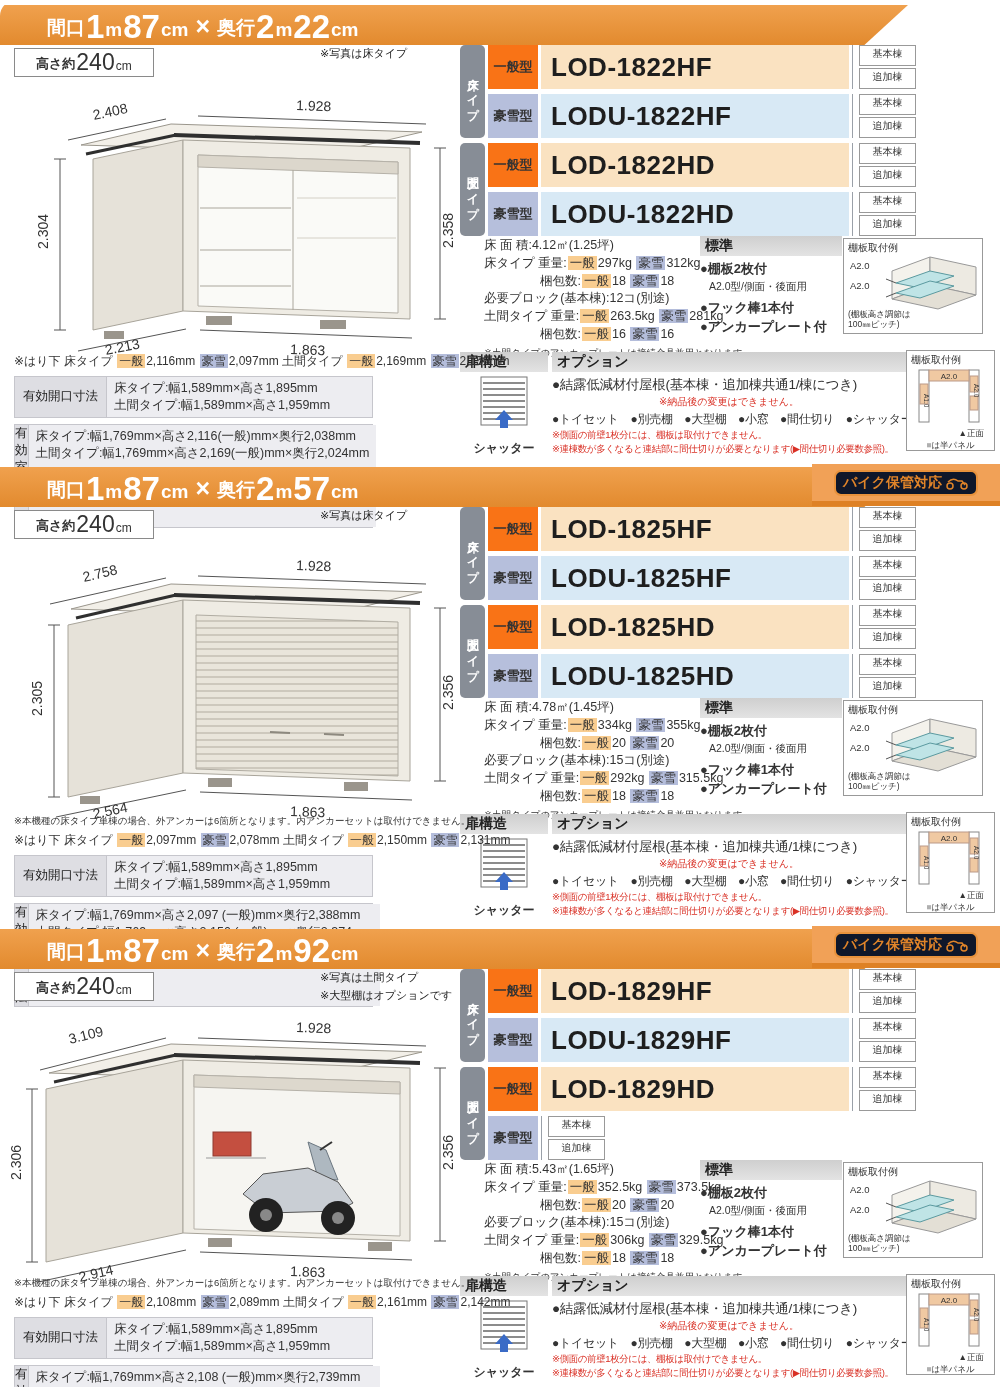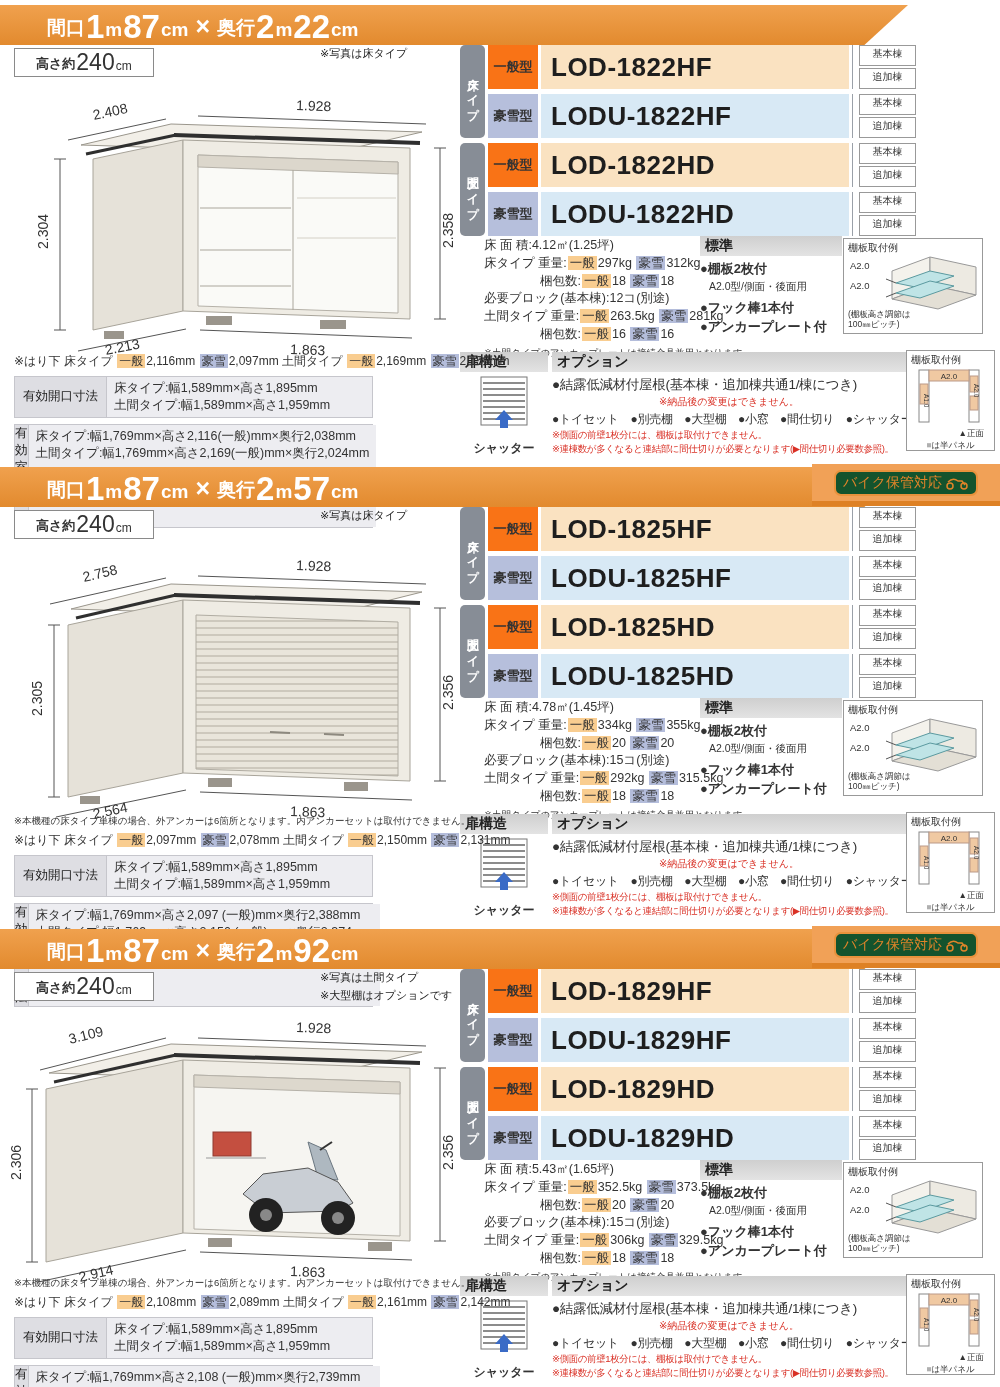--- a/index.html
+++ b/index.html
@@ -1,31 +1,31 @@
 <!DOCTYPE html>
 <html><head>
 <meta charset="utf-8">
 <style>
   * { margin:0; padding:0; box-sizing:border-box; }
   body { width:1000px; font-family:"Liberation Sans","DejaVu Sans",sans-serif; color:#333; background:#fff; }
-  .page { width:1000px; height:1387px; position:relative; overflow:hidden; }
+  .page { width:1000px; height:1387px; position:relative; overflow:hidden;border-radius:16px; }
   .section { position:relative; width:1000px; height:456px; margin-bottom:6px; }
 
   
   .banner { position:absolute; left:0; top:5px; height:40px; width:908px;
     background:linear-gradient(#F0A14E,#E28A2E); clip-path:polygon(0 0,100% 0,95.2% 100%,0 100%);
     color:#fff; display:flex; align-items:flex-end; padding:0 0 3px 46px; }
   .b-sm { font-size:19px; font-weight:bold; margin:0 1px 1px; }
   .b-lg { font-size:33px; font-weight:bold; line-height:0.95; }
   .b-md { font-size:25px; font-weight:bold; margin:0 6px 1px; }
 
   .badge-strip { position:absolute; right:0; top:2px; width:188px; height:42px; background:#F1A157;
     border-bottom:5px solid #DE8125; display:flex; align-items:center; justify-content:center; }
-  .bike-badge { background:#14532d; border:2px solid #E8923C; border-radius:7px; color:#E08429;
-    font-weight:normal; font-size:14px; padding:2px 7px; display:flex; align-items:center; gap:3px; }
+  .bike-badge { background:#0f172a; border:2px solid #E8923C; border-radius:7px; color:#E08429;
+    font-weight:bold; font-size:14px; padding:2px 7px; display:flex; align-items:center; gap:3px; }
 
   .hbox { position:absolute; left:14px; top:48px; border:1.5px solid #8a8a8a; background:#fff;
     padding:0 21px; display:flex; align-items:flex-end; gap:1px; }
   .h-pre { font-size:13px; padding-bottom:3px; font-weight:bold; }
   .h-num { font-size:23px; }
   .h-unit { font-size:12px; padding-bottom:3px; }
 
   .photonote { position:absolute; left:320px; top:45px; font-size:11px; line-height:1.6; color:#222; }
 
   .drawing { position:absolute; left:8px; top:58px; width:450px; height:300px; }
@@ -637,21 +637,20 @@
         <div class="mrow orange">
           <div class="mvar">一般型</div>
           <div class="mname">LOD-1829HD</div>
           <div class="msubs">
             <div class="msub">基本棟</div>
             <div class="msub">追加棟</div>
           </div>
         </div>
         <div class="mrow blue">
           <div class="mvar">豪雪型</div>
-          <div class="mname">LODU-1829HD</div>
           <div class="msubs">
             <div class="msub">基本棟</div>
             <div class="msub">追加棟</div>
           </div>
         </div>
       </div>
     </div>
   </div>
 
   <div class="specs">

